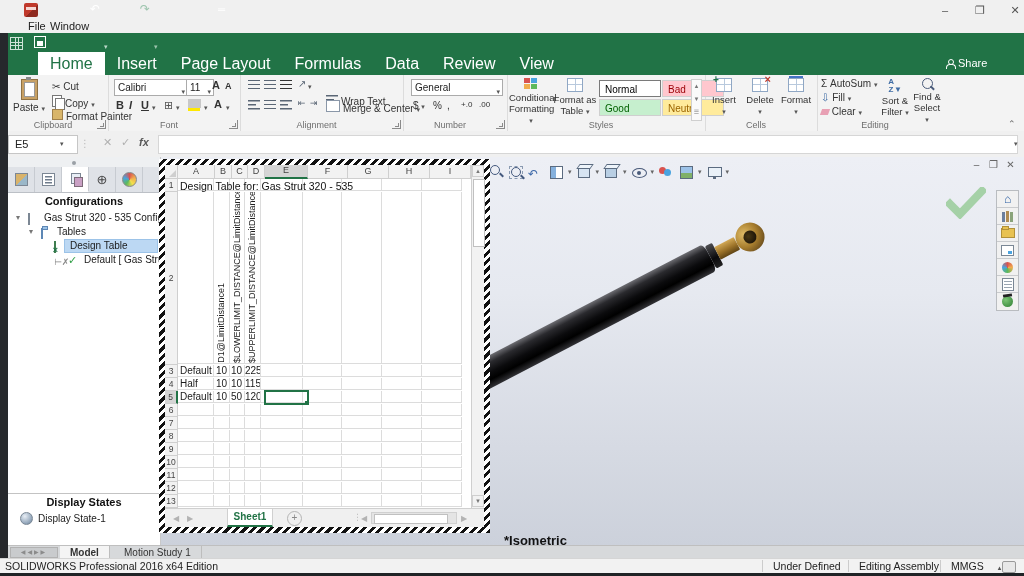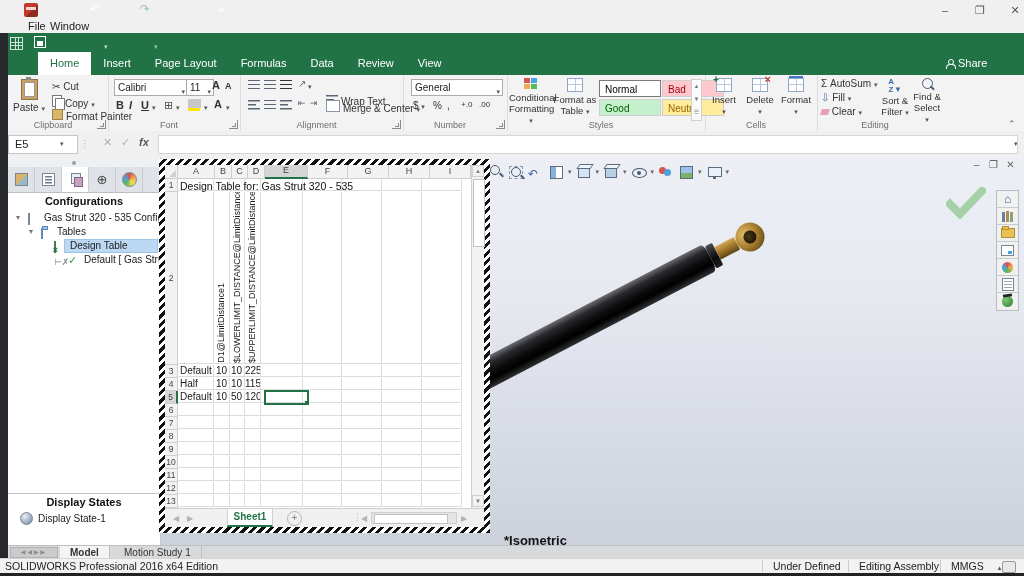--- a/index.html
+++ b/index.html
@@ -26,21 +26,21 @@
      linear-gradient(#cfe3d8 0 0) 0 7px/11px 1px no-repeat,
      linear-gradient(#cfe3d8 0 0) 3.5px 0/1px 11px no-repeat,
      linear-gradient(#cfe3d8 0 0) 7px 0/1px 11px no-repeat;}
   #qat-save{left:34px;top:36px;width:10px;height:10px;border:1.5px solid #fff;}
   #qat-save:after{content:"";position:absolute;left:2px;top:4px;width:6px;height:5px;background:#fff;}
   #qat-undo{left:90px;} #qat-undo-car{left:104px;color:#bcd9c9;}
   #qat-redo{left:140px;color:#9cc4ad;} #qat-redo-car{left:154px;color:#9cc4ad;}
   #qat-cust{left:218px;font-size:10px;}
   #tab-row{left:0;top:52px;width:1024px;height:23px;background:#217346;}
   .xl-tab{position:relative;display:inline-block;height:23px;line-height:23px;padding:0 12px;
-          font-size:11px;color:#fff;vertical-align:top;}
+          font-size:16px;color:#fff;vertical-align:top;}
   .xl-tab.active{background:#fff;color:#217346;}
   #tabs-holder{position:absolute;left:38px;top:0;white-space:nowrap;}
   #tellme{position:absolute;left:356px;top:0;height:23px;line-height:23px;font-size:11px;color:#fff;}
   .bulb{display:inline-block;width:10px;height:10px;border:1px solid #fff;border-radius:50%;margin-right:5px;position:relative;top:1px;}
   .bulb:after{content:"";position:absolute;left:3px;top:9px;width:3px;height:2px;background:#fff;}
   #share-btn{position:absolute;left:946px;top:2px;height:19px;line-height:19px;color:#fff;font-size:11px;text-align:center;}
   .person{display:inline-block;width:8px;height:8px;position:relative;margin-right:4px;}
   .person:before{content:"";position:absolute;left:2px;top:0;width:4px;height:4px;border:1px solid #fff;border-radius:50%;}
   .person:after{content:"";position:absolute;left:0;top:5px;width:8px;height:4px;border:1px solid #fff;border-bottom:none;border-radius:4px 4px 0 0;}
   

